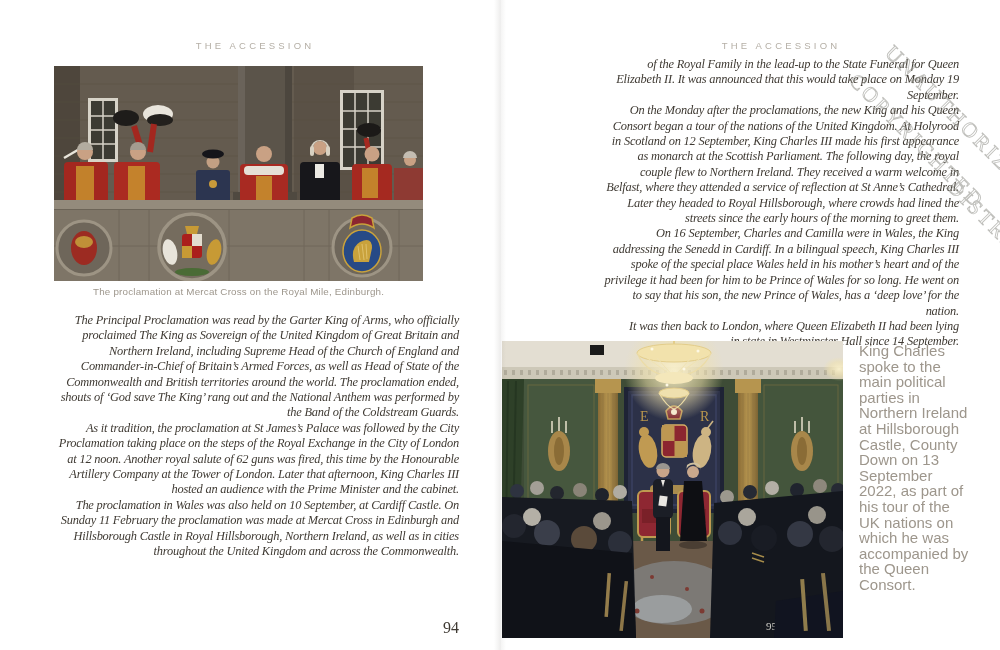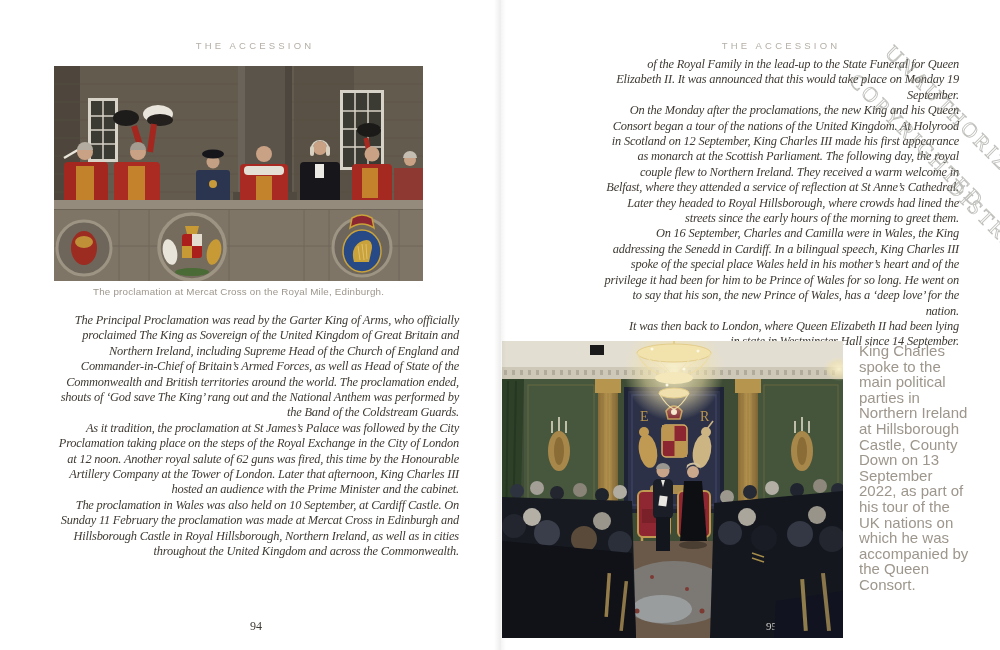--- a/index.html
+++ b/index.html
@@ -34,21 +34,21 @@
   #caption-right{position:absolute;left:359px;top:327px;width:110px;font-size:15px;line-height:15.6px;}
   .bodytext{
     position:absolute;color:#3f3a33;font-size:12.4px;line-height:15.4px;
     letter-spacing:-0.2px;text-align:right;font-style:italic;
   }
   #body-left{left:53px;top:297px;width:406px;}
   #body-right{left:103px;top:41px;width:356px;}
   .bodytext p{margin:0;text-indent:14px;}
   .bodytext p.no-indent{text-indent:0;}
   .pagenum{
-    position:absolute;text-align:center;font-size:12px;color:#3f3a33;
+    position:absolute;text-align:right;font-size:16px;color:#3f3a33;
   }
   #pagenum-left{left:53px;top:603px;width:406px;}
   #watermark{
     position:absolute;left:318px;top:22px;width:182px;height:238px;
     overflow:hidden;pointer-events:none;opacity:0.55;
   }
   #watermark text{
     font-family:"Liberation Serif",serif;font-size:21px;letter-spacing:3px;
     fill:none;stroke:#8c8c85;stroke-width:0.9px;
   }

